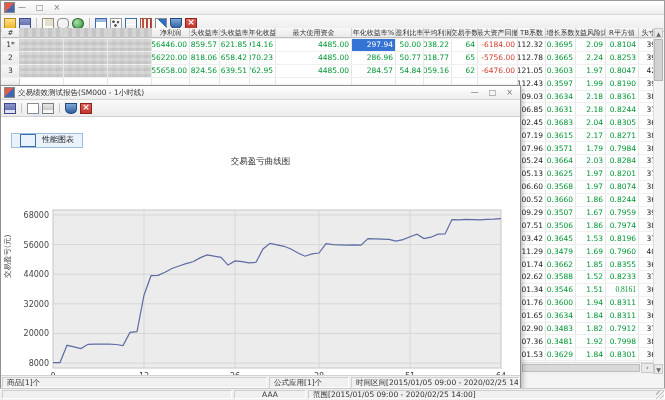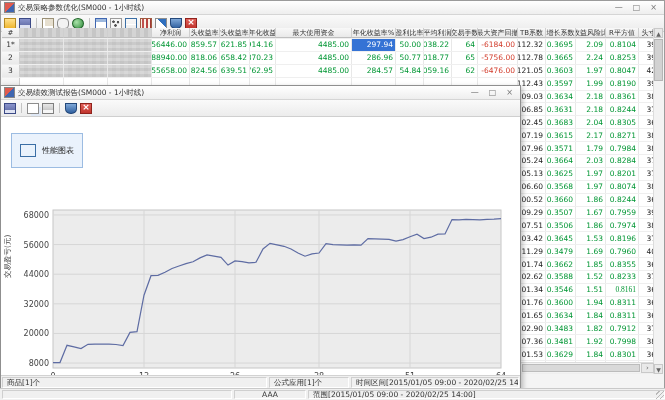--- a/index.html
+++ b/index.html
@@ -77,42 +77,41 @@
   .rwin{position:absolute;left:0;top:85px;width:519px;height:303px;background:#fff;border:1px solid #8f8f8f;
         box-shadow:2px 2px 5px rgba(0,0,0,.25)}
   .rwin .titlebar{height:13px}
   .rwin .toolbar{height:14px}
   .tabbar{height:14px;display:flex;align-items:flex-end;background:#ededed;border-bottom:1px solid #c9c9c9;padding-left:2px;gap:1px}
   .tab{padding:1px 7px 1px 7px;background:linear-gradient(#f2f2f2,#e2e2e2);border:1px solid #c9c9c9;border-bottom:none;
        color:#555;height:11px;line-height:11px;white-space:nowrap}
   .tab.active{background:#fff;color:#111;font-weight:bold;height:13px;line-height:13px;margin-bottom:-1px}
   .content{position:absolute;left:0;top:42px;right:0;bottom:13px;background:#fff}
   .chartbtns{display:flex;gap:14px;padding:5px 0 0 10px}
-  .cbtn{display:flex;align-items:center;gap:6px;padding:10px 8px;border:1px solid transparent;color:#222;font-size:8px}
+  .cbtn{display:flex;gap:6px;padding:0 8px;border:1px solid transparent;color:#222;font-size:8px}
   .cbtn.selected{background:#eaf2fc;border-color:#9cbce2}
   .cbtn .tico{width:16px;height:13px}
   .charttitle{text-align:center;color:#333;font-size:8.5px;margin-top:8px}
   .ylab{position:absolute;left:2px;top:150px;transform:rotate(-90deg);transform-origin:left top;color:#444;font-size:7.5px;white-space:nowrap}
   
   .statusbar{position:absolute;left:0;right:0;bottom:0;height:13px;display:flex;background:#f0f0f0;border-top:1px solid #d2d2d2}
   .scell{border:1px solid;border-color:#cfcfcf #ffffff #ffffff #cfcfcf;margin:1px;padding:0 4px;display:flex;align-items:center;
          white-space:nowrap;overflow:hidden;color:#333}
   .appstatus{position:absolute;left:0;top:388px;width:665px;height:12px;background:#f0f0f0;border-top:1px solid #c9c9c9;
              display:flex;box-sizing:border-box}
   .appstatus .scell{margin:1px 0 1px 2px}
   .grip{position:absolute;right:1px;bottom:1px;width:8px;height:8px;
         background:repeating-linear-gradient(135deg,transparent 0 2px,#b9b9b9 2px 3px)}
 </style>
 </head>
 <body>
 
 <div class="mwin">
   <div class="titlebar">
     <span class="appico"></span>
-    <span class="title">交易策略参数优化(SM000 - 1小时线)</span>
     <span class="winctl">
       <span>—</span>
       <span>□</span>
       <span>×</span>
     </span>
   </div>
   <div class="toolbar" id="main-toolbar">
       <div class="tico i-open"></div>
       <div class="tico i-save"></div>
       <div class="tsep"></div>
@@ -169,21 +168,21 @@
         <div class="tc v-green" style="width: 30px; flex: 0 0 auto;">0.3695</div>
         <div class="tc v-green" style="width: 30px; flex: 0 0 auto;">2.09</div>
         <div class="tc v-green" style="width: 33px; flex: 0 0 auto;">0.8104</div>
         <div class="tc v-black" style="width: 20px; flex: 0 0 auto;">39</div>
       </div>
       <div class="trow">
         <div class="tc rowhead" style="width: 18px; flex: 0 0 auto;">2</div>
         <div class="tc blur" style="width: 44px; flex: 0 0 auto;"></div>
         <div class="tc blur" style="width: 44px; flex: 0 0 auto;"></div>
         <div class="tc blur" style="width: 44px; flex: 0 0 auto;"></div>
-        <div class="tc v-green" style="width: 38px; flex: 0 0 auto;">88940.00</div>
+        <div class="tc v-green" style="width: 38px; flex: 0 0 auto;">56220.00</div>
         <div class="tc v-green" style="width: 30px; flex: 0 0 auto;">818.06</div>
         <div class="tc v-green" style="width: 30px; flex: 0 0 auto;">658.42</div>
         <div class="tc v-green" style="width: 26px; flex: 0 0 auto;">12870.23</div>
         <div class="tc v-green" style="width: 76px; flex: 0 0 auto;">4485.00</div>
         <div class="tc v-green" style="width: 44px; flex: 0 0 auto;">286.96</div>
         <div class="tc v-green" style="width: 28px; flex: 0 0 auto;">50.77</div>
         <div class="tc v-green" style="width: 28px; flex: 0 0 auto;">1018.77</div>
         <div class="tc v-green" style="width: 26px; flex: 0 0 auto;">65</div>
         <div class="tc v-red" style="width: 40px; flex: 0 0 auto;">-5756.00</div>
         <div class="tc v-black" style="width: 28px; flex: 0 0 auto;">112.78</div>
@@ -727,20 +726,21 @@
       <div class="tico i-shield"></div>
       <div class="tico i-close"></div>
     </div>
   <div class="content">
     <div class="chartbtns" id="chart-btns">
         <div class="cbtn selected">
           <span class="tico i-perf-chart"></span>
           <span>性能图表</span>
         </div>
       </div>
+    <div class="charttitle">交易盈亏曲线图</div>
     <div class="ylab">交易盈亏(元)</div>
     <svg id="curve-svg" width="500" height="200" style="position:absolute;left:12px;top:74px">
         <rect x="40" y="8" width="448" height="158" fill="#ececec" stroke="#c6c6c6" stroke-width="1"></rect>
         <line x1="40" y1="161.0625" x2="488" y2="161.0625" stroke="#d6d6d6" stroke-width="1"></line>
         <text x="36" y="164.0625" text-anchor="end" font-size="8" fill="#444">8000</text>
         <line x1="40" y1="131.4375" x2="488" y2="131.4375" stroke="#d6d6d6" stroke-width="1"></line>
         <text x="36" y="134.4375" text-anchor="end" font-size="8" fill="#444">20000</text>
         <line x1="40" y1="101.8125" x2="488" y2="101.8125" stroke="#d6d6d6" stroke-width="1"></line>
         <text x="36" y="104.8125" text-anchor="end" font-size="8" fill="#444">32000</text>
         <line x1="40" y1="72.1875" x2="488" y2="72.1875" stroke="#d6d6d6" stroke-width="1"></line>

